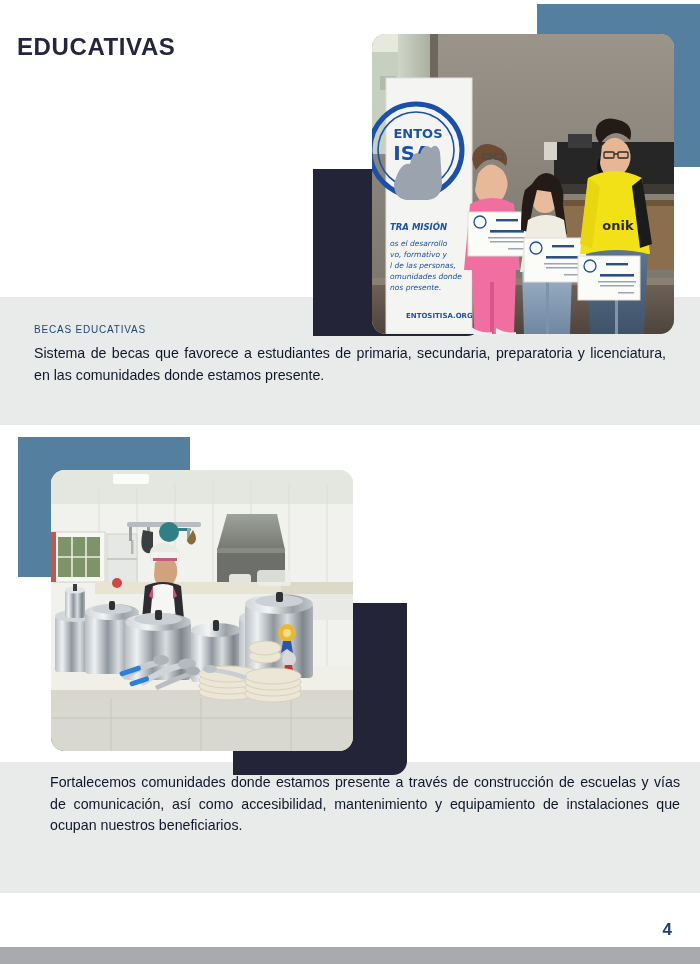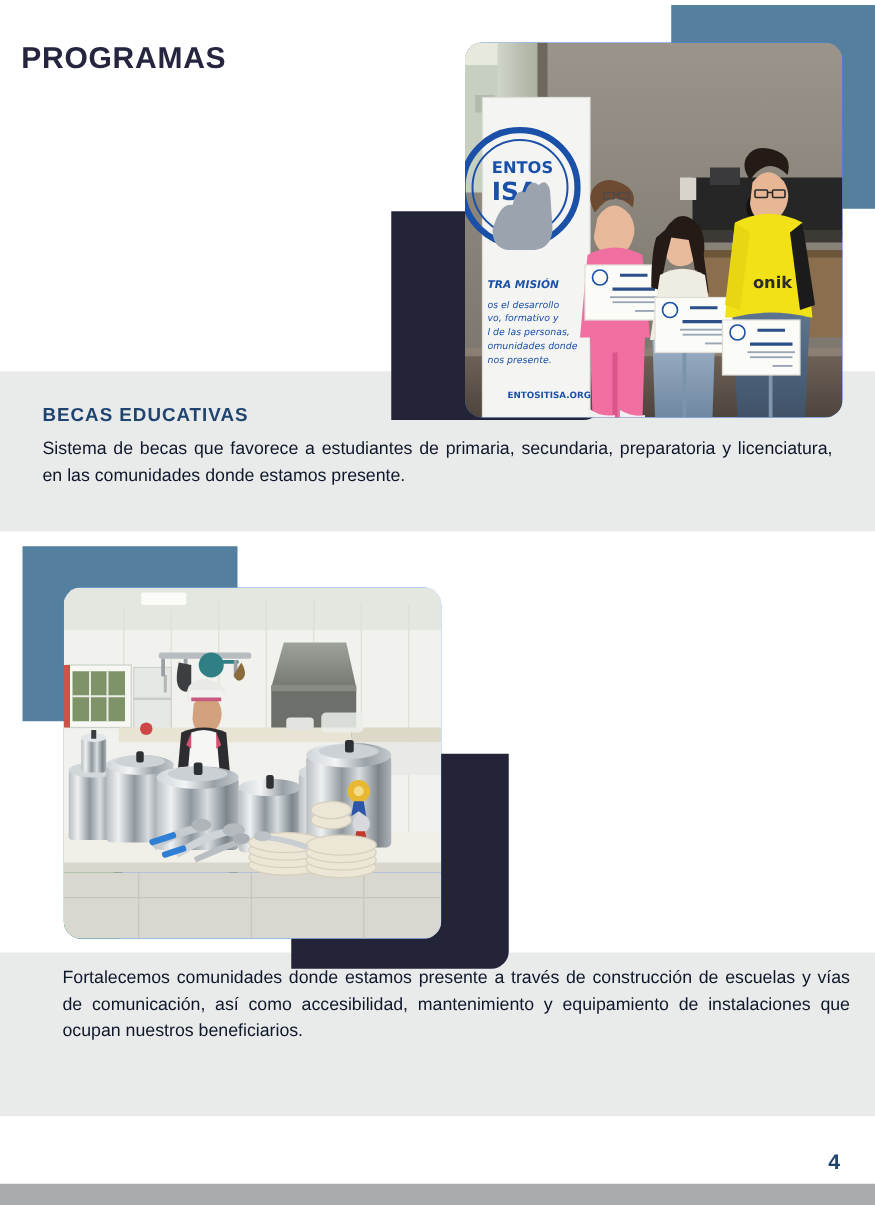--- a/index.html
+++ b/index.html
@@ -46,21 +46,21 @@
   .r1-blue { left: 537px; top: 4px;   width: 163px; height: 163px; }
   .r1-navy { left: 313px; top: 169px; width: 168px; height: 167px; border-radius: 0 0 14px 0; }
   .r2-blue { left: 18px;  top: 437px; width: 172px; height: 140px; }
   .r2-navy { left: 233px; top: 603px; width: 174px; height: 172px; border-radius: 0 0 14px 0; }
 
   
   .photo {
     position: absolute;
     border-radius: 14px;
     overflow: hidden;
-    background: #3b82f6;
+    background: #bef264;
   }
   .photo-becas { left: 372px; top: 34px;  width: 302px; height: 300px; }
   .photo-infra { left: 51px;  top: 470px; width: 302px; height: 281px; }
 
   .photo svg { display: block; width: 100%; height: 100%; }
 
   
   .page-title {
     position: absolute;
     left: 17px;
@@ -72,22 +72,22 @@
   }
   .section {
     position: absolute;
     left: 34px;
     width: 636px;
   }
   .section-becas { top: 324px; }
   .section-infra { top: 772px; }
 
   .sec-heading {
-    font-size: 15px;
-    font-weight: bold;
+    font-size: 10px;
+    font-weight: normal;
     letter-spacing: 0.8px;
     color: #1f4470;
     margin: 0 0 8px 0;
   }
   .sec-body {
     margin: 0;
     font-size: 14.2px;
     line-height: 1.52;
     color: #0f172a;
     text-align: justify;
@@ -106,21 +106,21 @@
 </style>
 </head>
 <body>
 
 <div class="page">
 
   <div class="band band-becas"></div>
   <div class="band band-infra"></div>
   <div class="footer-bar"></div>
 
-  <div class="page-title">PROGRAMAS</div>
+  <div class="page-title">EDUCATIVAS</div>
 
   <div class="rect rect-blue r1-blue"></div>
   <div class="rect rect-navy r1-navy"></div>
 
   <div class="photo photo-becas">
     <svg viewBox="0 0 302 300" preserveAspectRatio="none" aria-hidden="true">
       <defs>
         <linearGradient id="wallG" x1="0" y1="0" x2="0" y2="1">
           <stop offset="0" stop-color="#9a948a"></stop>
           <stop offset="1" stop-color="#7d786e"></stop>

